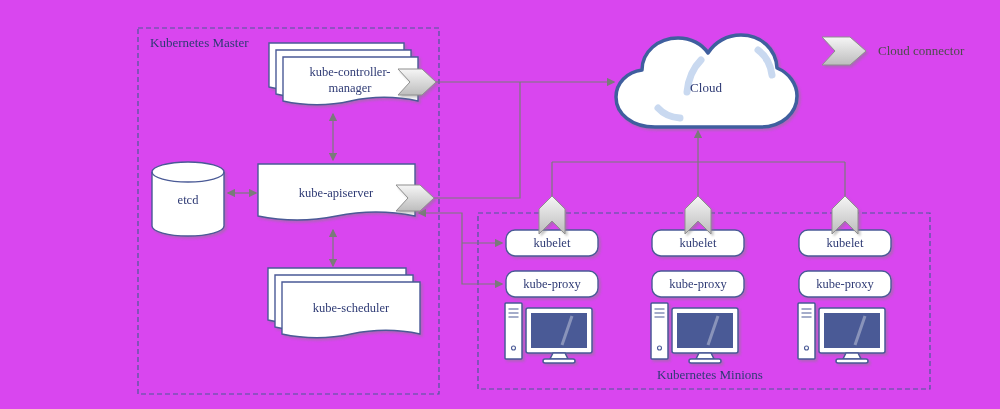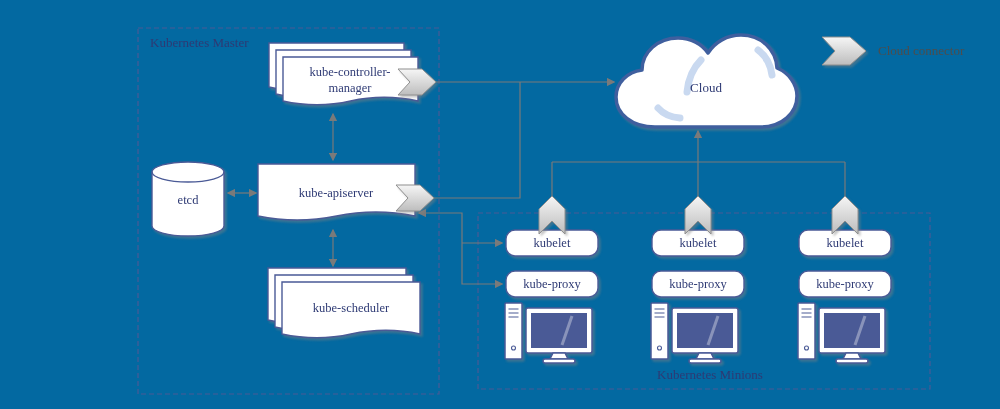--- a/index.html
+++ b/index.html
@@ -1,19 +1,19 @@
 <!DOCTYPE html>
 <html style="--shape-stroke: #4a5a96; --text: #2e3a74; --cloud-stroke: #3f5f9e; --cloud-highlight: #c9d9f0; --line: #7a7a7a; --connector-fill-light: #f6f6f6; --connector-fill-dark: #bdbdbd; --connector-stroke: #8f8f8f; --screen-fill: #4a5a96; --legend-text: #4d4d4d;"><head>
 <meta charset="utf-8">
 <style>
   html,body { margin:0; padding:0; background:#ffffff; }
   .canvas {
     position:relative; width:1000px; height:409px;
     font-family:"Liberation Serif","DejaVu Serif",serif;
-    overflow:hidden; background:#0369a1;
+    overflow:hidden; background:#d946ef;
   }
   svg text {
     fill: var(--text,#2e3a74);
     font-size:12.5px;
     font-family:"Liberation Serif","DejaVu Serif",serif;
   }
   .t13 { font-size:13px; }
   .label-gray { fill: var(--legend-text,#4d4d4d); }
   .shape { fill:#ffffff; stroke: var(--shape-stroke,#4a5a96); stroke-width:1.4; }
   .rim   { fill:none;    stroke: var(--shape-stroke,#4a5a96); stroke-width:1.4; }

